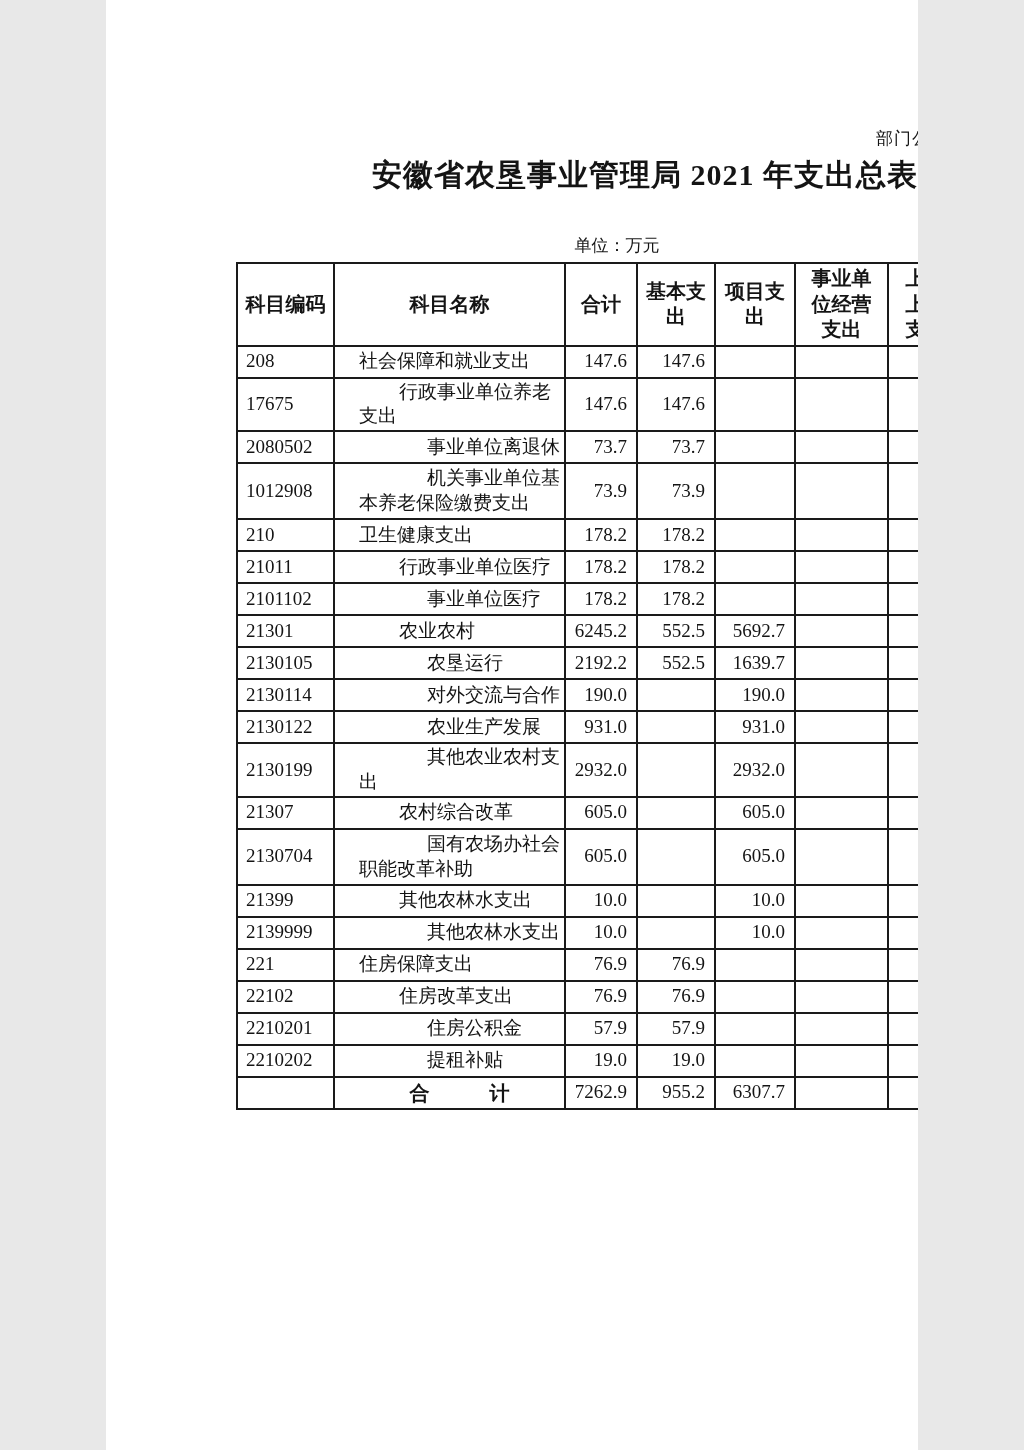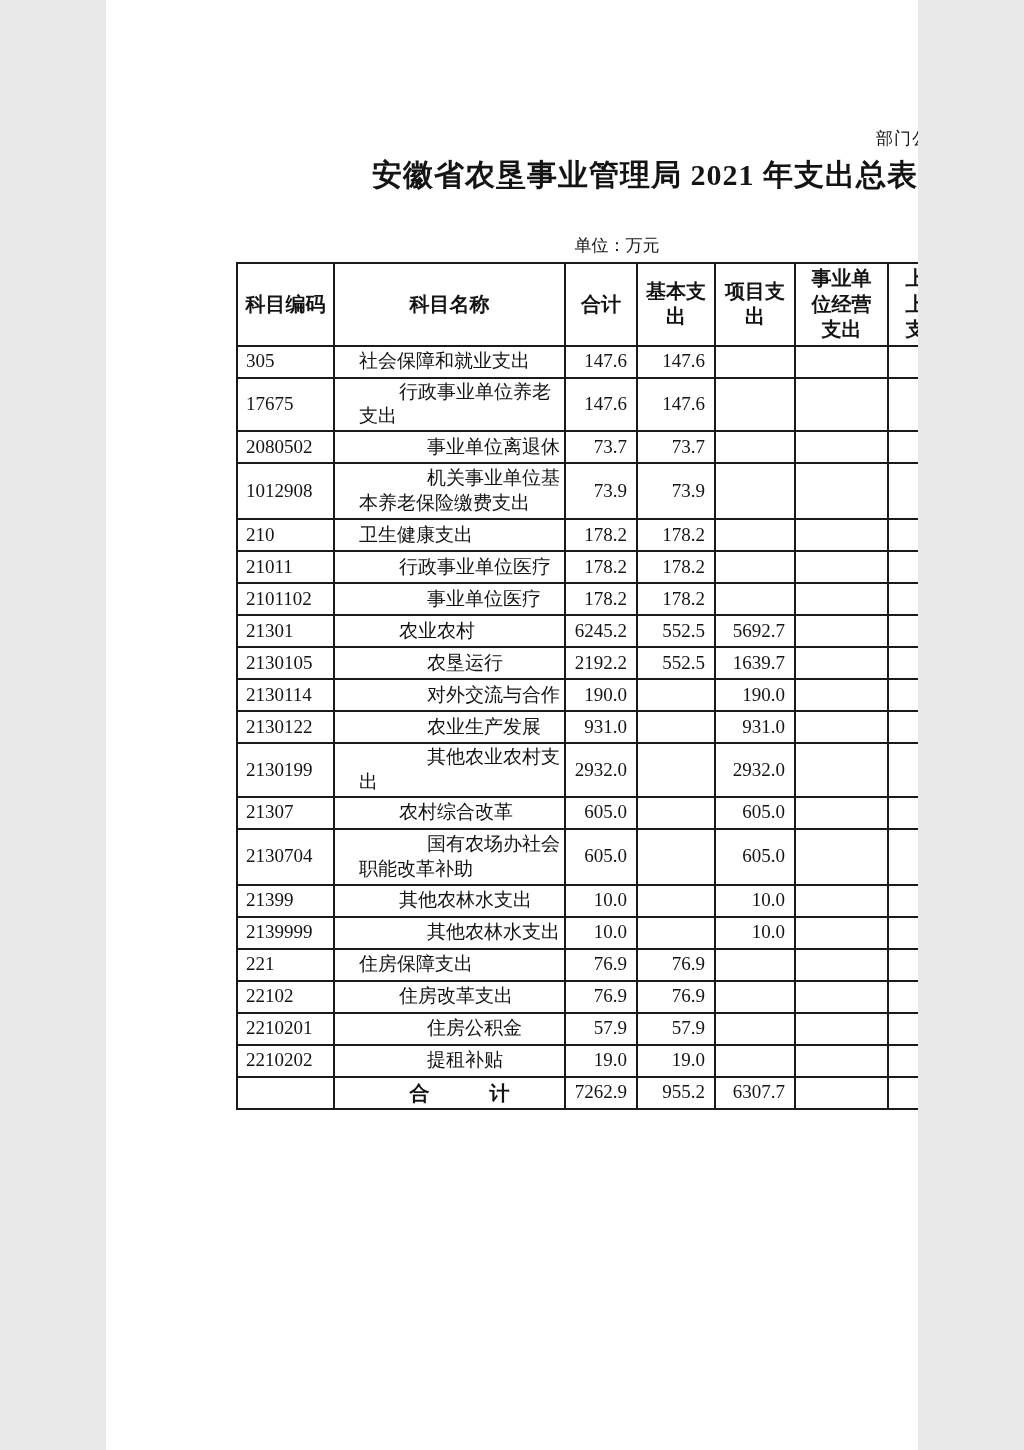--- a/index.html
+++ b/index.html
@@ -123,21 +123,21 @@
           <th>上缴
 上级
 支出</th>
           <th>对附属
 单位补
 助支出</th>
         </tr>
     </thead>
     <tbody id="table-body">
         <tr>
-          <td class="code">305</td>
+          <td class="code">208</td>
           <td class="name l1">社会保障和就业支出</td>
           <td class="num">147.6</td>
           <td class="num">147.6</td>
           <td class="num"></td>
           <td class="num"></td>
           <td class="num"></td>
           <td class="num"></td>
         </tr>
         <tr>
           <td class="code">17675</td>

